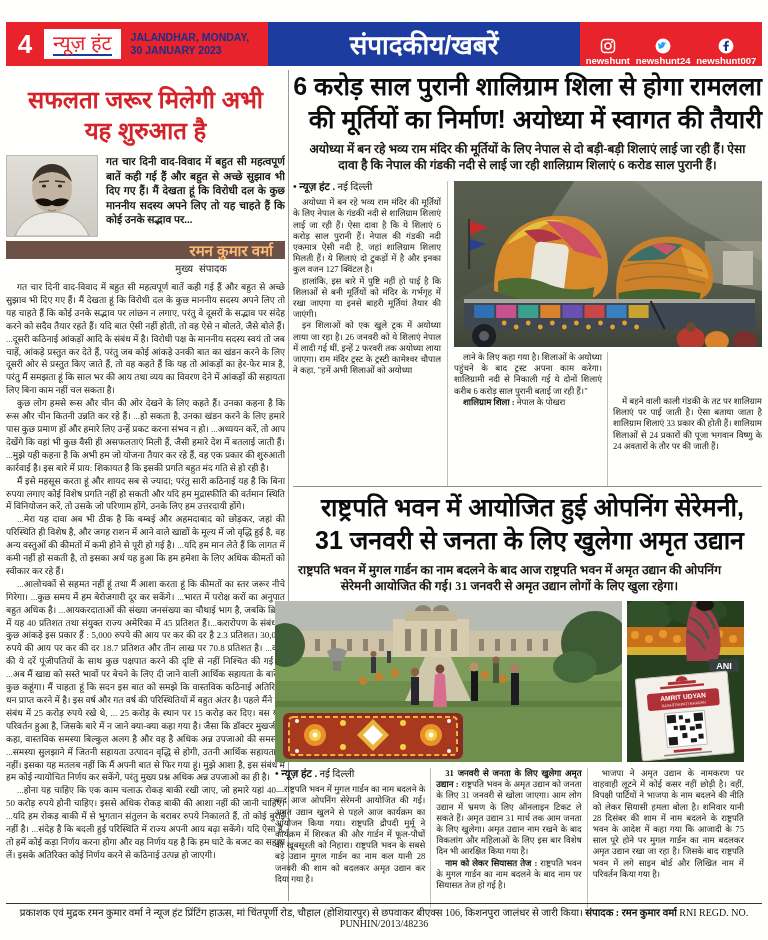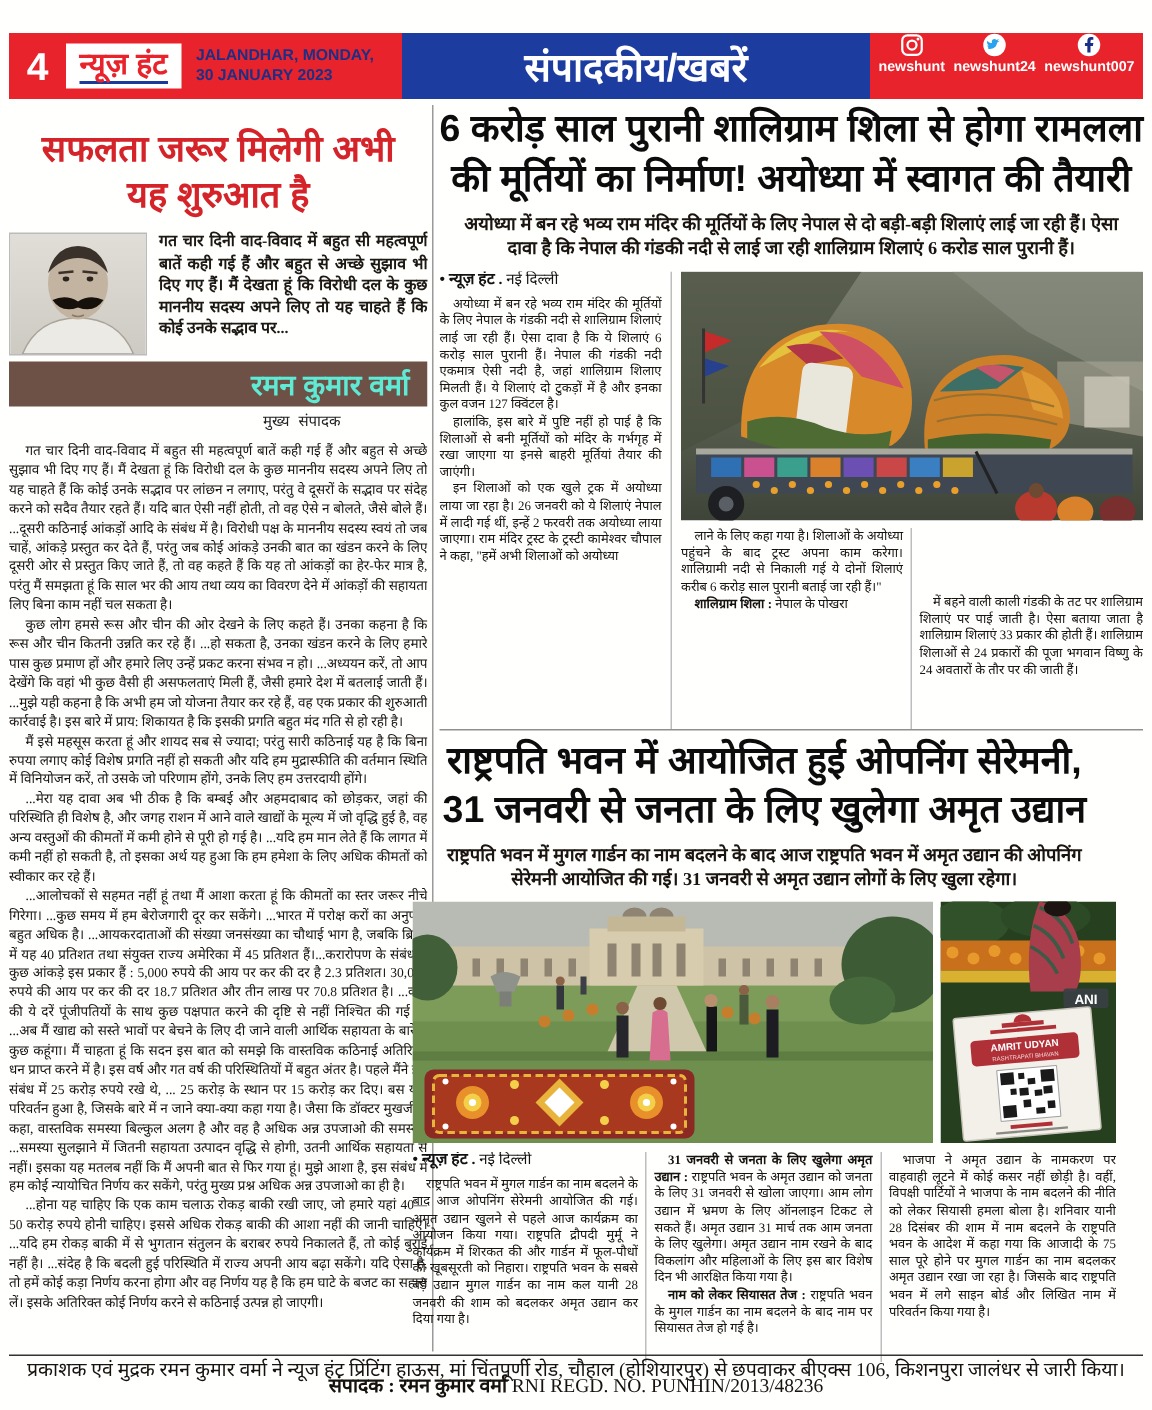--- a/index.html
+++ b/index.html
@@ -6,45 +6,45 @@
   html,body { background:#ffffff; }
   .page {
     position:relative; width:768px; height:940px; background:#fffffe;
     font-family:"Liberation Sans", sans-serif; overflow:hidden; margin:0 auto;
   }
   
   .header { position:absolute; left:6px; top:22px; width:756px; height:44px; display:flex; }
   .h-left { background:#e8232b; width:262px; display:flex; align-items:center; }
   .pagenum { color:#fff; font-size:26px; font-weight:bold; width:38px; text-align:center; }
   .logo-box { background:#fff; padding:3px 9px; margin:4px 6px 4px 0; }
-  .logo-text { color:#e8232b; font-weight:bold; font-size:20px; border-bottom:2px solid #1b3a9a; line-height:1.1; }
+  .logo-text { color:#e8232b; font-weight:normal; font-size:20px; border-bottom:2px solid #1b3a9a; line-height:1.1; }
   .dateline { color:#1b2f86; font-weight:bold; font-size:10.5px; line-height:13px; padding-left:4px; }
   .h-center { background:#1d3ca0; width:312px; display:flex; align-items:center; justify-content:center;
               color:#fff; font-weight:bold; font-size:26px; }
-  .h-right { background:#e8232b; flex:1; display:flex; align-items:flex-start; justify-content:space-evenly; }
+  .h-right { background:#e8232b; flex:1; display:flex; align-items:flex-end; justify-content:space-evenly; }
   .social { display:flex; flex-direction:column; align-items:center; gap:1px; }
   .social .handle { color:#fff; font-size:9.5px; font-weight:bold; }
   .social svg { display:block; }
   
   .editorial { position:absolute; left:6px; top:84px; width:279px; height:831px; overflow:hidden; }
   .ed-head { color:#d5232a; font-size:24px; line-height:31px; font-weight:bold; text-align:center; }
   .ed-intro-row { display:flex; margin-top:9px; }
   .ed-photo { width:92px; height:82px; flex:none; border:1px solid #bbb; }
   .ed-intro { flex:1; padding-left:8px; font-family:"Liberation Serif", serif; font-size:10.6px;
               line-height:14.6px; text-align:justify; color:#1c1813; font-weight:600; }
-  .author-bar { height:30px; background:#6e5146; color:#5eead4; display:flex; align-items:center;
-                justify-content:flex-end; padding-right:12px; font-size:19px; font-weight:bold; margin-top:4px; }
+  .author-bar { height:18px; background:#6e5146; color:#fdba74; display:flex; align-items:center;
+                justify-content:flex-end; padding-right:12px; font-size:15px; font-weight:bold; margin-top:4px; }
   .author-title { text-align:right; padding-right:58px; font-size:10px; color:#222; margin-top:2px;
                   font-family:Liberation Mono, monospace; }
   .ed-body { margin-top:6px; font-family:"Liberation Serif", serif; font-size:9px; line-height:12.9px;
              text-align:justify; color:#181410; height:610px; overflow:hidden; }
   .ed-body p { text-indent:11px; }
   .vrule { position:absolute; left:288px; top:70px; width:1px; height:831px; background:#9a9a9a; }
   
-  .art-head { font-size:25px; line-height:33px; font-weight:bold; color:#0c0c0c; text-align:center; }
+  .art-head { font-size:25px; line-height:33px; font-weight:bold; color:#0c0c0c; text-align:right; }
   .art-sub { font-family:"Liberation Serif", serif; font-weight:bold; font-size:12.2px; line-height:16px;
              text-align:center; color:#1a1510; margin-top:5px; padding:0 14px; }
   .ncol { font-family:"Liberation Serif", serif; font-size:8.6px; line-height:11.2px; text-align:justify; color:#16120e; }
   .ncol p { text-indent:9px; }
   .byline { font-size:10px; color:#111; margin-bottom:5px; font-family:"Liberation Serif", serif; text-indent:0 !important; }
   .byline b { font-size:10.5px; }
   
   .a1 { position:absolute; left:293px; top:70px; width:469px; }
   .a1-body { display:flex; margin-top:8px; height:305px; overflow:hidden; }
   .a1-col1 { width:155px; flex:none; padding-right:6px; border-right:1px solid #bdbdbd; }
@@ -59,21 +59,21 @@
   .a2-photos { display:flex; gap:5px; margin-top:7px; height:161px;justify-content:flex-end; }
   .a2-photo-l { width:347px; flex:none; }
   .a2-photo-r { flex:1; }
   .a2-cols { display:flex; margin-top:6px; height:140px; overflow:hidden; }
   .a2-col { width:33.33%; }
   .a2-col + .a2-col { padding-left:5px; }
   .a2-col1, .a2-col2 { padding-right:5px; border-right:1px solid #bdbdbd; }
   
   .footer { position:absolute; left:6px; top:903px; width:756px; border-top:1.5px solid #333;
             padding-top:3px; text-align:center; font-family:"Liberation Serif", serif;
-            font-size:13px; line-height:11px; color:#16120e; }
+            font-size:10px; line-height:11px; color:#16120e; }
   svg { display:block; }
 </style>
 </head>
 <body>
 
 <div class="page">
 
   <div class="header">
     <div class="h-left">
       <div class="pagenum">4</div>

